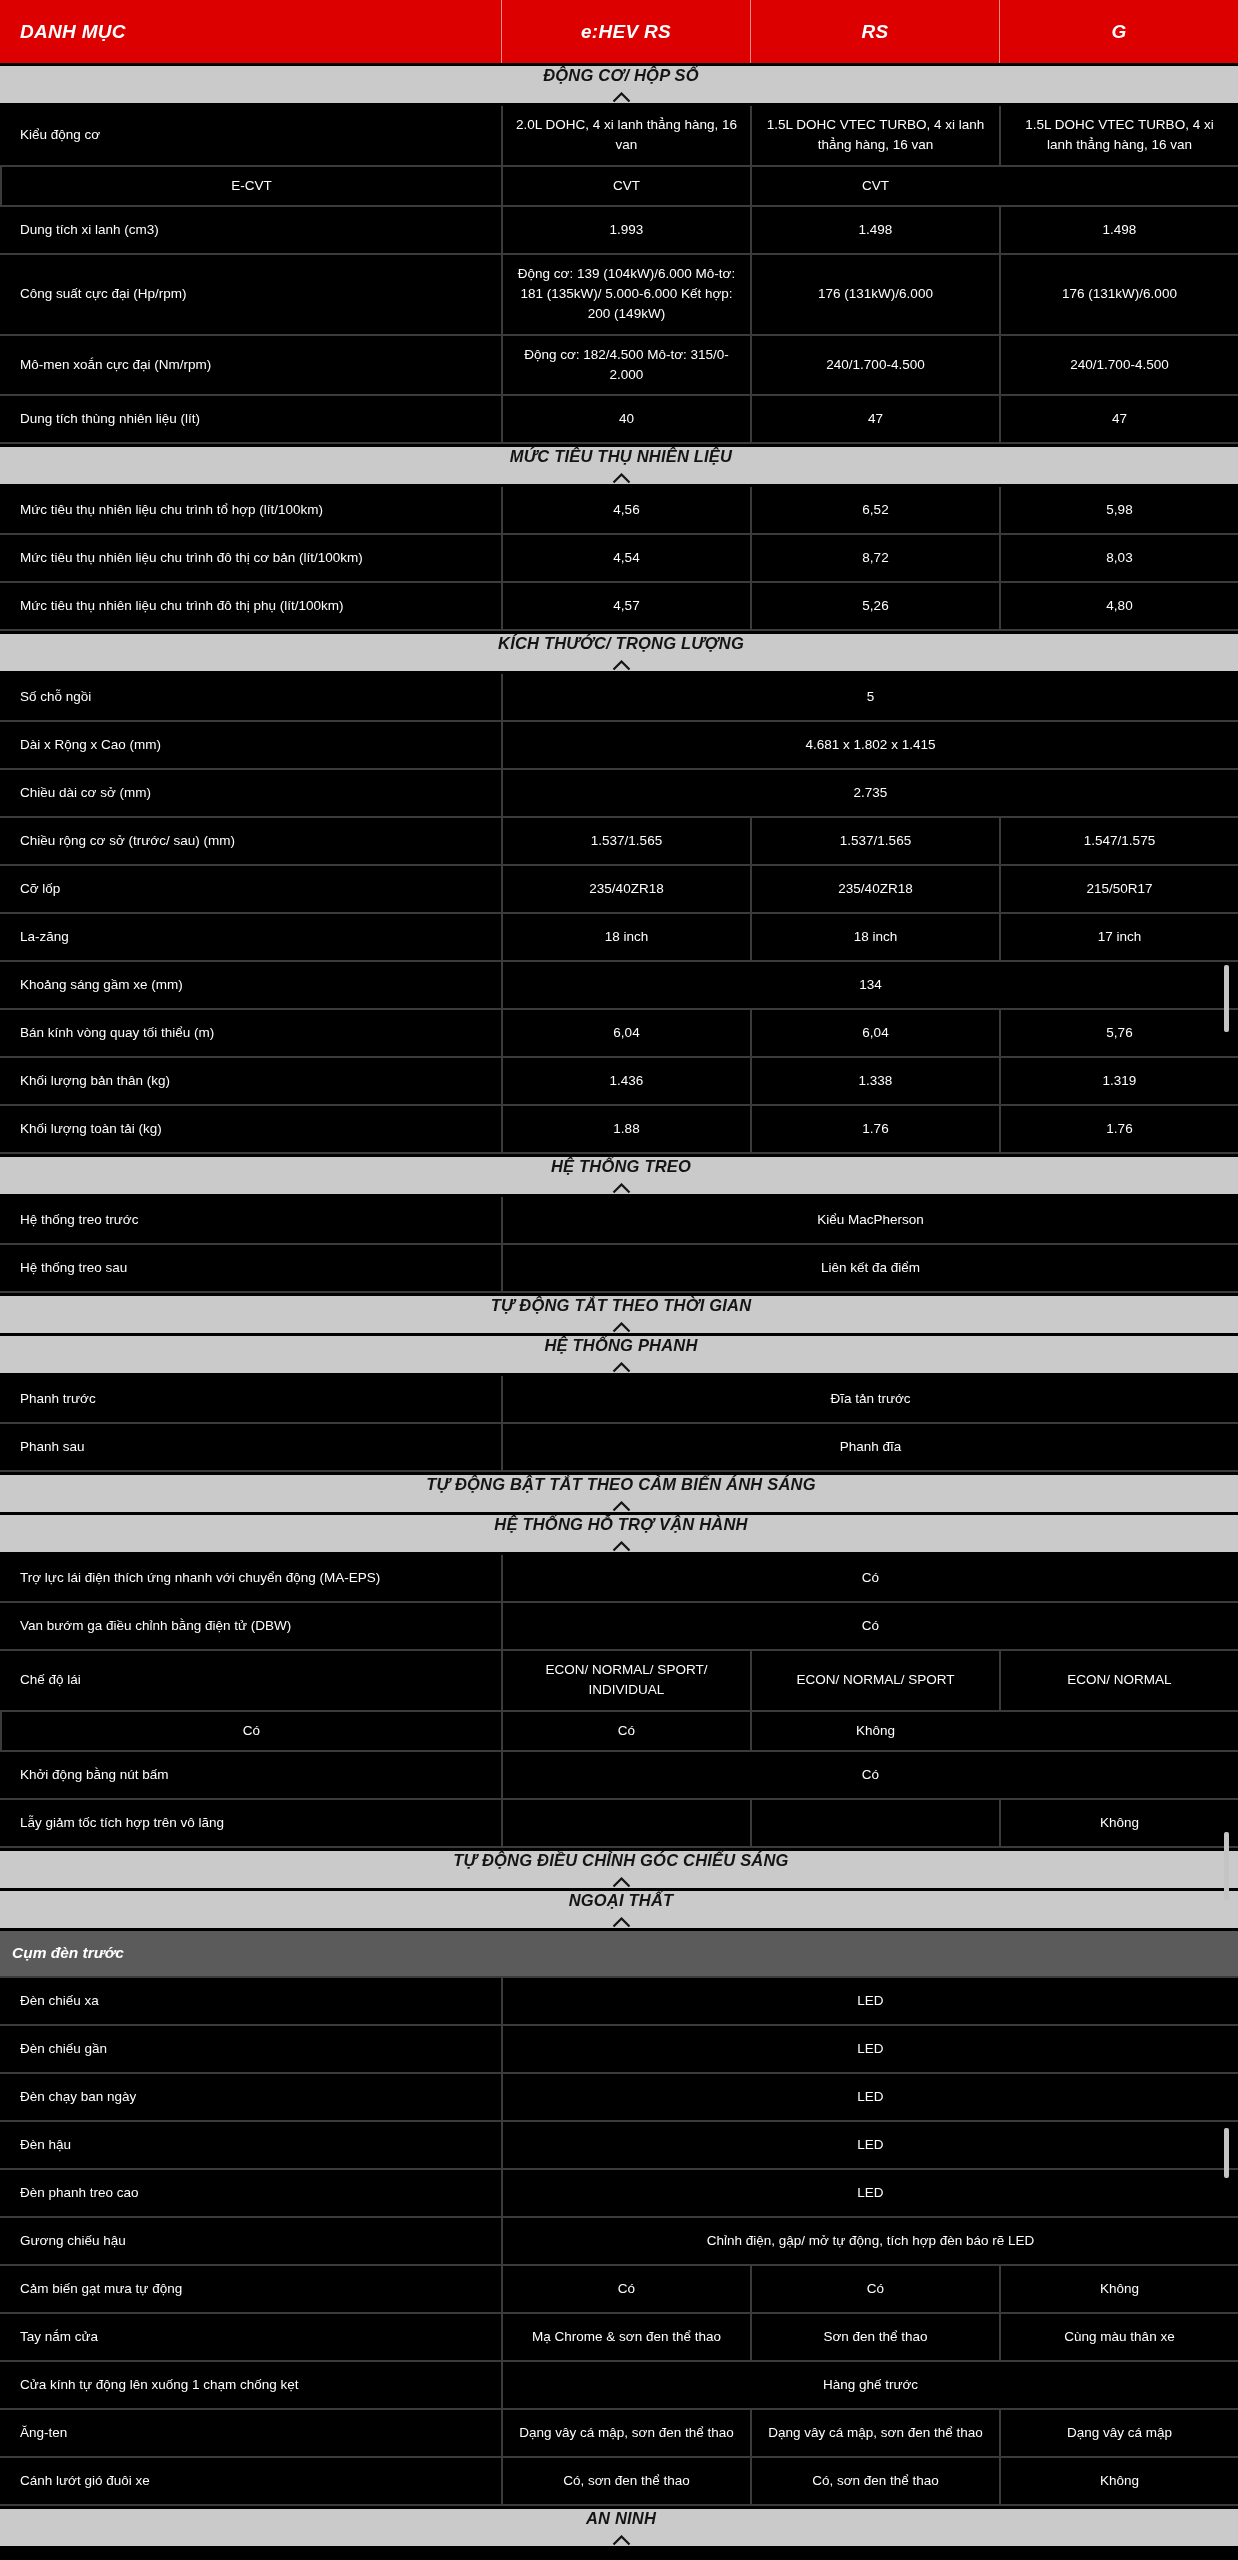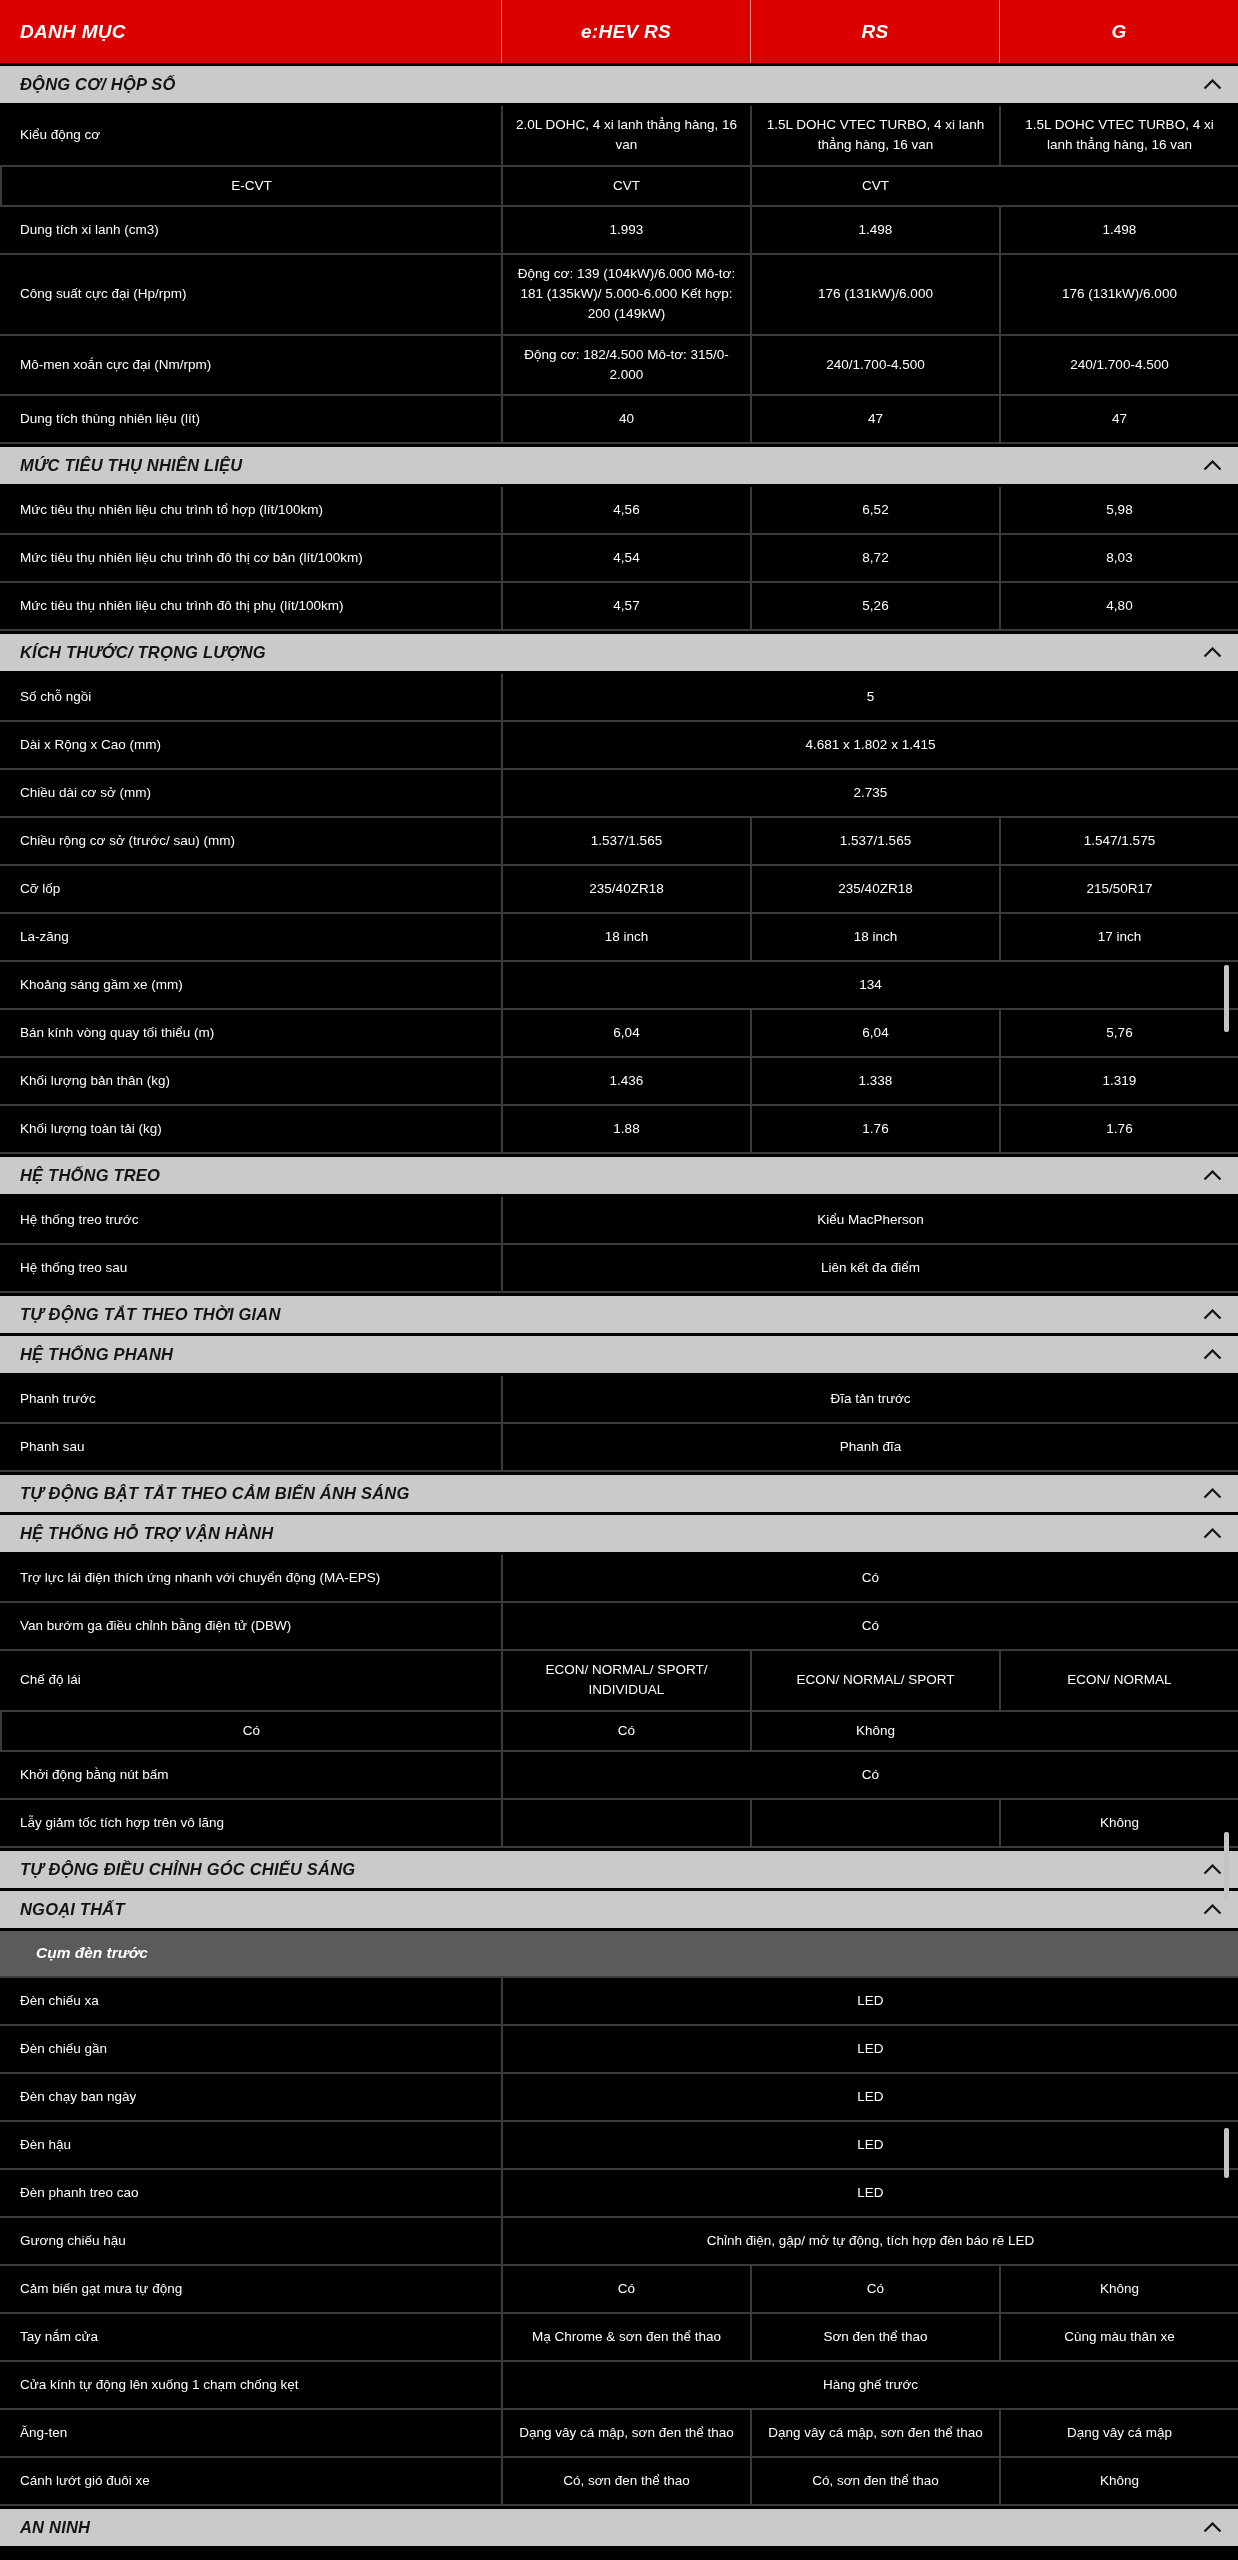--- a/index.html
+++ b/index.html
@@ -32,29 +32,30 @@
   
   .section {
     height:37px; margin:3px 0;
     background:#CACACA; color:#141414;
     display:flex; align-items:center; justify-content:space-between;
     padding:0 16px 0 20px;
     box-sizing:border-box;
     font-weight:bold; font-style:italic; font-size:16.5px;
     letter-spacing:.2px;
     cursor:pointer;
+    flex-direction:column;
   }
   .section .chev { display:flex; align-items:center; }
 
   
   .subsection {
     min-height:47px;
     background:#5B5B5B; color:#fff;
     display:flex; align-items:center;
-    padding:0 36px;
+    padding:0 12px;
     box-sizing:border-box;
     font-weight:bold; font-style:italic; font-size:15.5px;
     border-bottom:2px solid #3B3B3B;
   }
 
   
   .row {
     display:grid;
     grid-template-columns:501px 249px 249px 1fr;
     background:#000; color:#fff;

